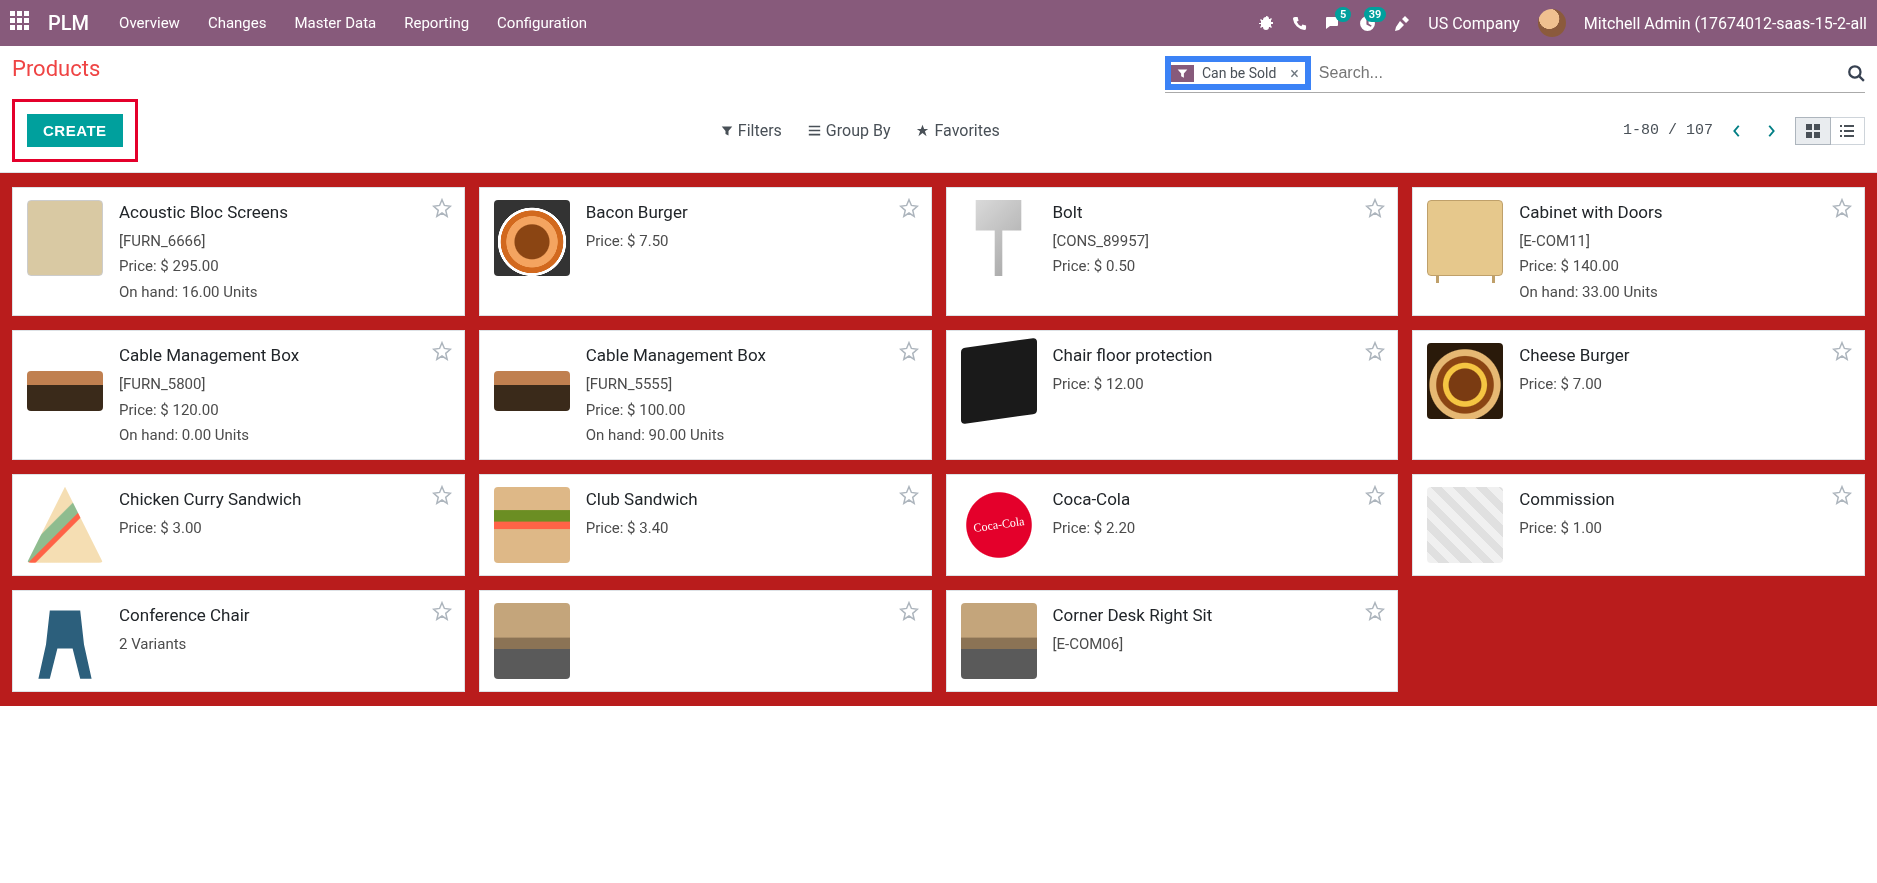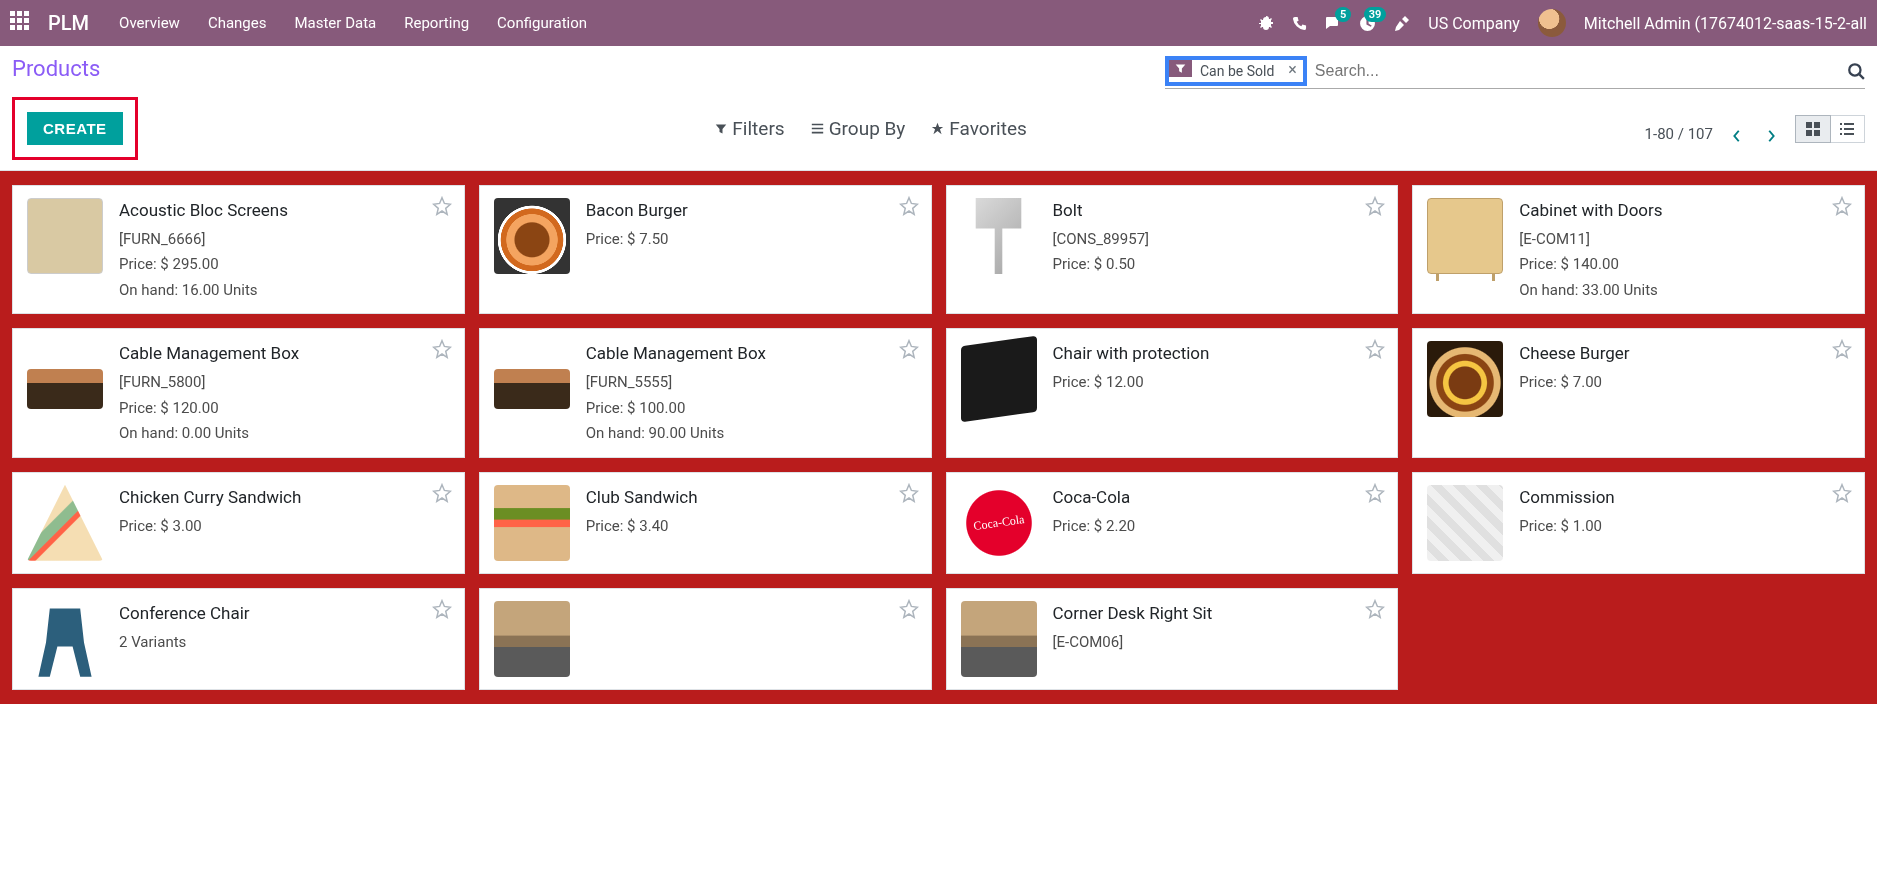--- a/index.html
+++ b/index.html
@@ -14,35 +14,35 @@
   .nav-item { color: #fff; cursor: pointer; font-size: 15px; }
   .nav-right { margin-left: auto; display: flex; align-items: center; gap: 18px; }
   .nav-icon { color: #fff; cursor: pointer; font-size: 16px; position: relative; }
   .badge { position: absolute; top: -8px; right: -10px; background: #00a09d; color: #fff; border-radius: 10px; font-size: 11px; padding: 1px 5px; font-weight: 600; }
   .avatar { width: 28px; height: 28px; border-radius: 50%; background: radial-gradient(circle at 40% 35%, #f0c090 40%, #8b5a3c 42%); }
   .user-label { font-size: 16px; white-space: nowrap; }
 
   
   .control-panel { padding: 10px 12px 0 12px; border-bottom: 1px solid #dee2e6; }
   .cp-row1 { display: flex; align-items: flex-start; }
-  .breadcrumb { font-size: 22px; color: #8b5cf6; margin-bottom: 10px; }
+  .breadcrumb { font-size: 22px; color: #ef4444; margin-bottom: 10px; }
   .searchbar { margin-left: auto; display: flex; align-items: center; border-bottom: 1px solid #aaa; width: 700px; padding-bottom: 2px; }
-  .facet { display: inline-flex; align-items: flex-start; border: 4px solid #3b82f6; font-size: 14px; }
+  .facet { display: inline-flex; align-items: center; border: 6px solid #3b82f6; font-size: 14px; }
   .facet-icon { background: #875a7b; color: #fff; padding: 3px 6px; }
   .facet-label { padding: 3px 8px; color: #495057; }
   .facet-remove { padding: 0 6px; color: #6c757d; cursor: pointer; font-size: 16px; }
   .search-input { border: none; outline: none; margin-left: 8px; font-size: 16px; color: #6c757d; flex: 1; }
   .search-glass { margin-left: auto; font-size: 18px; color: #374151; padding-left:10px; }
 
   .cp-row2 { display: flex; align-items: center; padding: 6px 0 10px 0; }
   .btn-create-wrap { border: 3px solid #e4002b; padding: 12px; display:inline-block; }
   .btn-create { background: #00a09d; color: #fff; border: none; padding: 8px 16px; font-size: 15px; font-weight: 600; letter-spacing: 0.5px; cursor: pointer; }
-  .search-options { margin-left: auto; display: flex; gap: 26px; color: #495057; font-size: 19px; margin-right: 40px; }
+  .search-options { margin-left: auto; display: flex; gap: 26px; color: #495057; font-size: 16px; margin-right: 40px; }
   .search-opt { cursor: pointer; display: inline-flex; align-items: center; gap: 5px; }
-  .pager-area { margin-left: auto; display: flex; align-items: flex-end; gap: 14px; color: #495057; font-size: 15px; }
+  .pager-area { margin-left: auto; display: flex; align-items: center; gap: 14px; color: #495057; font-size: 15px; font-family: Liberation Mono, monospace; }
   .pager-arrows { color: #017e84; font-size: 18px; cursor: pointer; padding: 0 4px; }
   .view-switch { display: flex; border: 1px solid #ced4da; }
   .view-btn { padding: 5px 9px; cursor: pointer; font-size: 16px; color: #495057; }
   .view-btn.active { background: #e9ecef; border: 1px solid #adb5bd; margin: -1px; }
 
   
   .kanban { display: grid; grid-template-columns: repeat(4, 1fr); gap: 14px; padding: 14px 12px; background: #b91c1c; }
   .card { background: #fff; border: 1px solid #dee2e6; display: flex; padding: 10px 12px; position: relative; cursor: pointer; min-height: 90px; }
   .card-img { width: 80px; height: 80px; flex-shrink: 0; margin-right: 14px; display:flex; align-items:center; justify-content:center; }
   .card-img .ph { width: 76px; height: 76px; border-radius: 4px; }
@@ -300,21 +300,21 @@
         <svg width="20" height="20" viewBox="0 0 24 24" fill="none" stroke="#adb5bd" stroke-width="1.8">
           <path d="M12 2l2.9 6.9L22 10l-5.5 4.8L18.2 22 12 18l-6.2 4 1.7-7.2L2 10l7.1-1.1L12 2z"></path>
         </svg>
       </div>
     </div>
     <div class="card">
       <div class="card-img">
         <div class="ph ph-mat"></div>
       </div>
       <div class="card-body">
-        <div class="card-title">Chair with protection</div>
+        <div class="card-title">Chair floor protection</div>
         <div>Price: $ 12.00</div>
       </div>
       <div class="card-star">
         <svg width="20" height="20" viewBox="0 0 24 24" fill="none" stroke="#adb5bd" stroke-width="1.8">
           <path d="M12 2l2.9 6.9L22 10l-5.5 4.8L18.2 22 12 18l-6.2 4 1.7-7.2L2 10l7.1-1.1L12 2z"></path>
         </svg>
       </div>
     </div>
     <div class="card">
       <div class="card-img">

